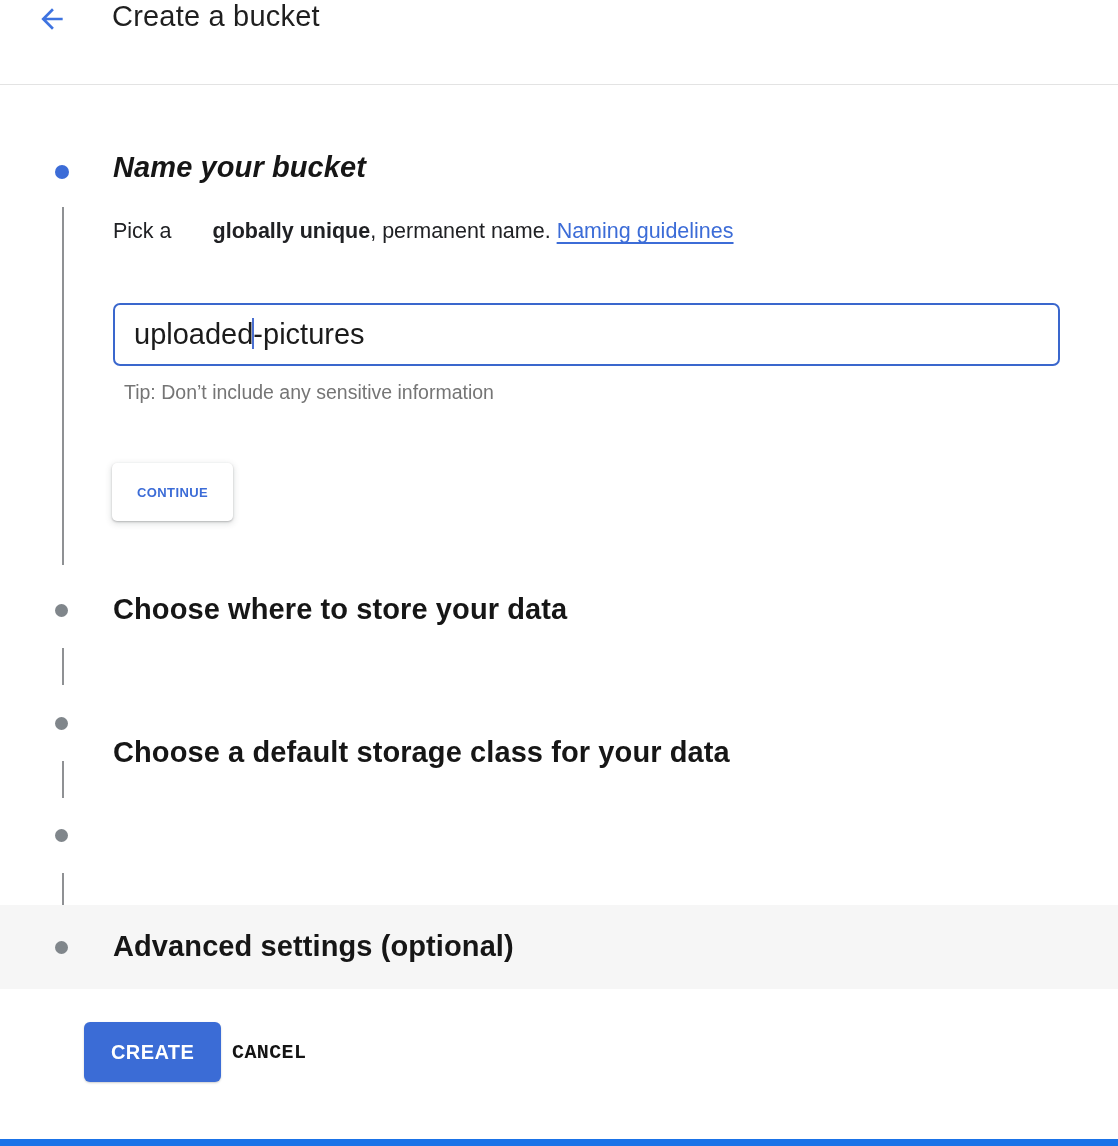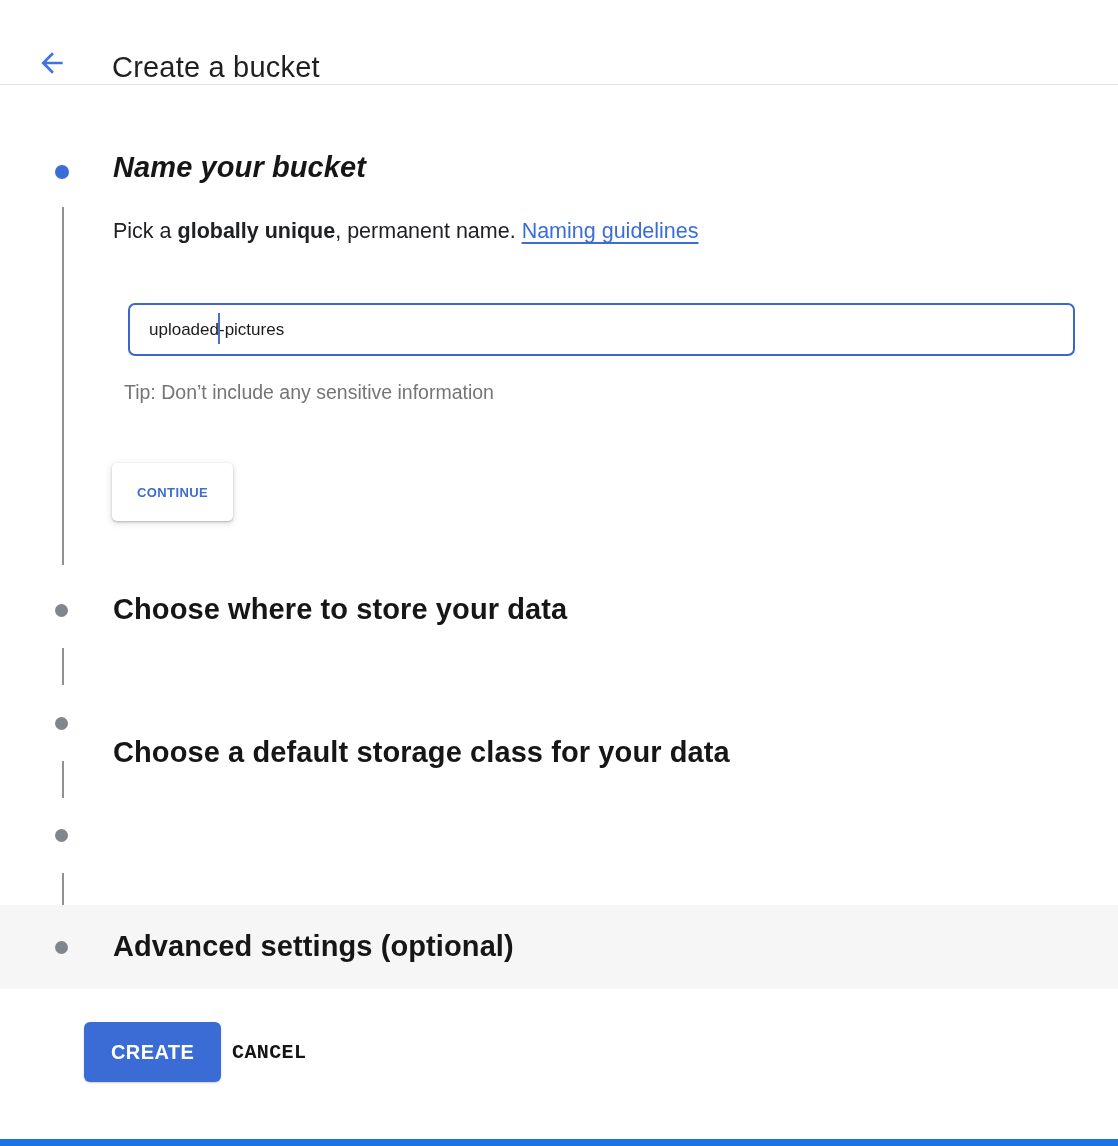--- a/index.html
+++ b/index.html
@@ -15,21 +15,21 @@
   }
 
   
   .header {
     position: absolute;
     top: 0; left: 0; right: 0;
     height: 85px;
     background: #fff;
     border-bottom: 1px solid #e3e3e3;
     display: flex;
-    align-items: flex-end;
+    align-items: flex-start;
   }
   .back-btn {
     margin-left: 32px;
     width: 40px; height: 40px;
     border: none; background: transparent;
     display: flex; align-items: center; justify-content: center;
     cursor: pointer;
   }
   .page-title {
     margin-left: 40px;
@@ -67,40 +67,40 @@
   }
 
   .step-desc {
     position: absolute;
     left: 113px;
     top: 219px;
     font-size: 21.5px;
     color: #202124;
     white-space: nowrap;
   }
-  .step-desc b { font-weight: 700; }
+  .step-desc b { font-weight: 700; margin-left: 35px; }
   .naming-link {
     color: #3c6cd7;
     text-decoration: underline;
     text-underline-offset: 4px;
     cursor: pointer;
   }
 
   
   .name-input {
     position: absolute;
-    left: 128px; top: 303px;
-    width: 947px; height: 53px;
+    left: 113px; top: 303px;
+    width: 947px; height: 63px;
     border: 2px solid #3a67cd;
     border-radius: 7px;
     background: #fff;
     display: flex;
     align-items: center;
     padding-left: 19px;
-    font-size: 17px;
+    font-size: 29px;
     color: #1b1b1b;
     cursor: text;
   }
   .caret {
     display: inline-block;
     width: 2px; height: 31px;
     background: #4a6fd0;
     margin: 0 -1px;
     vertical-align: middle;
     position: relative;

